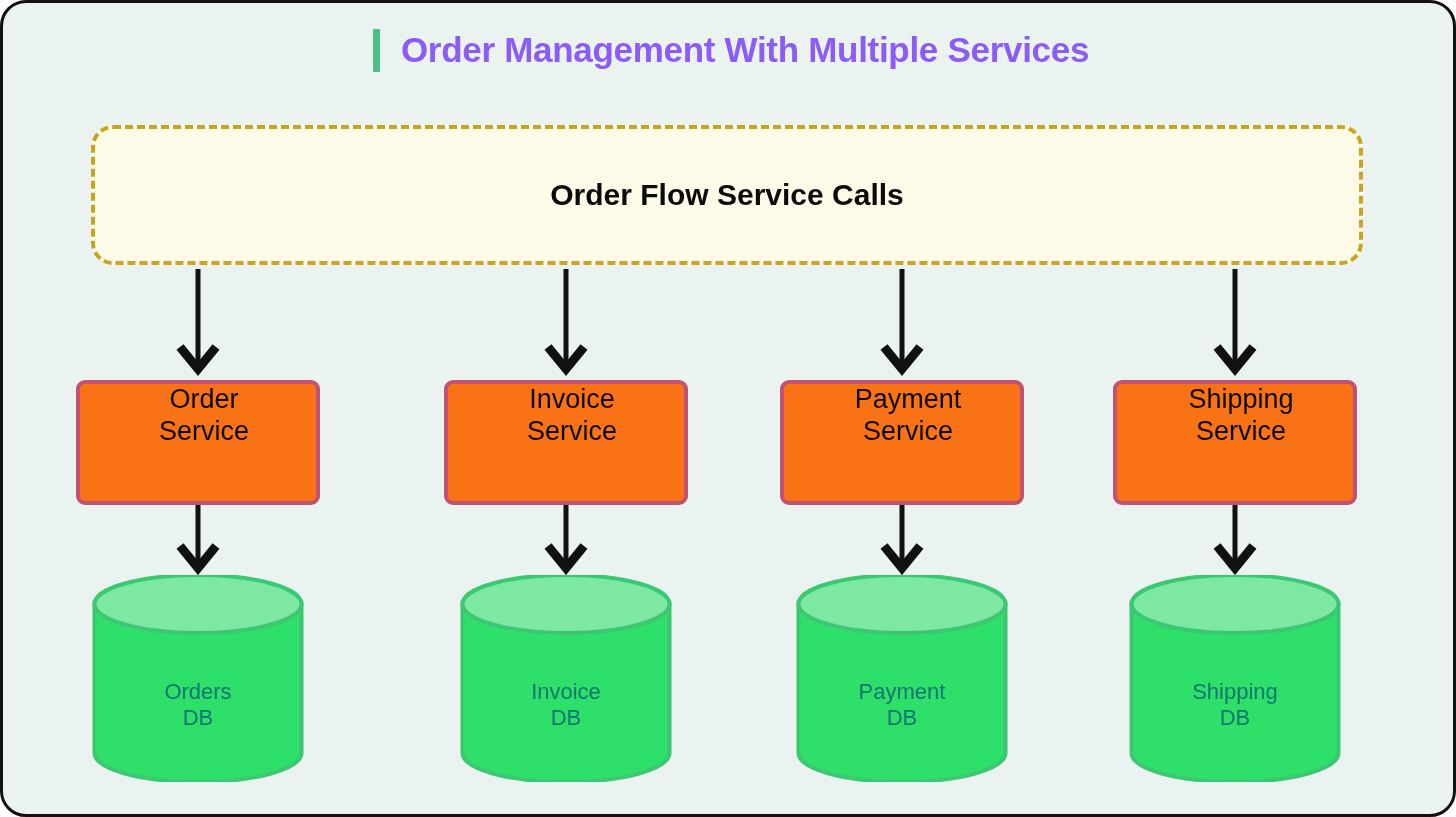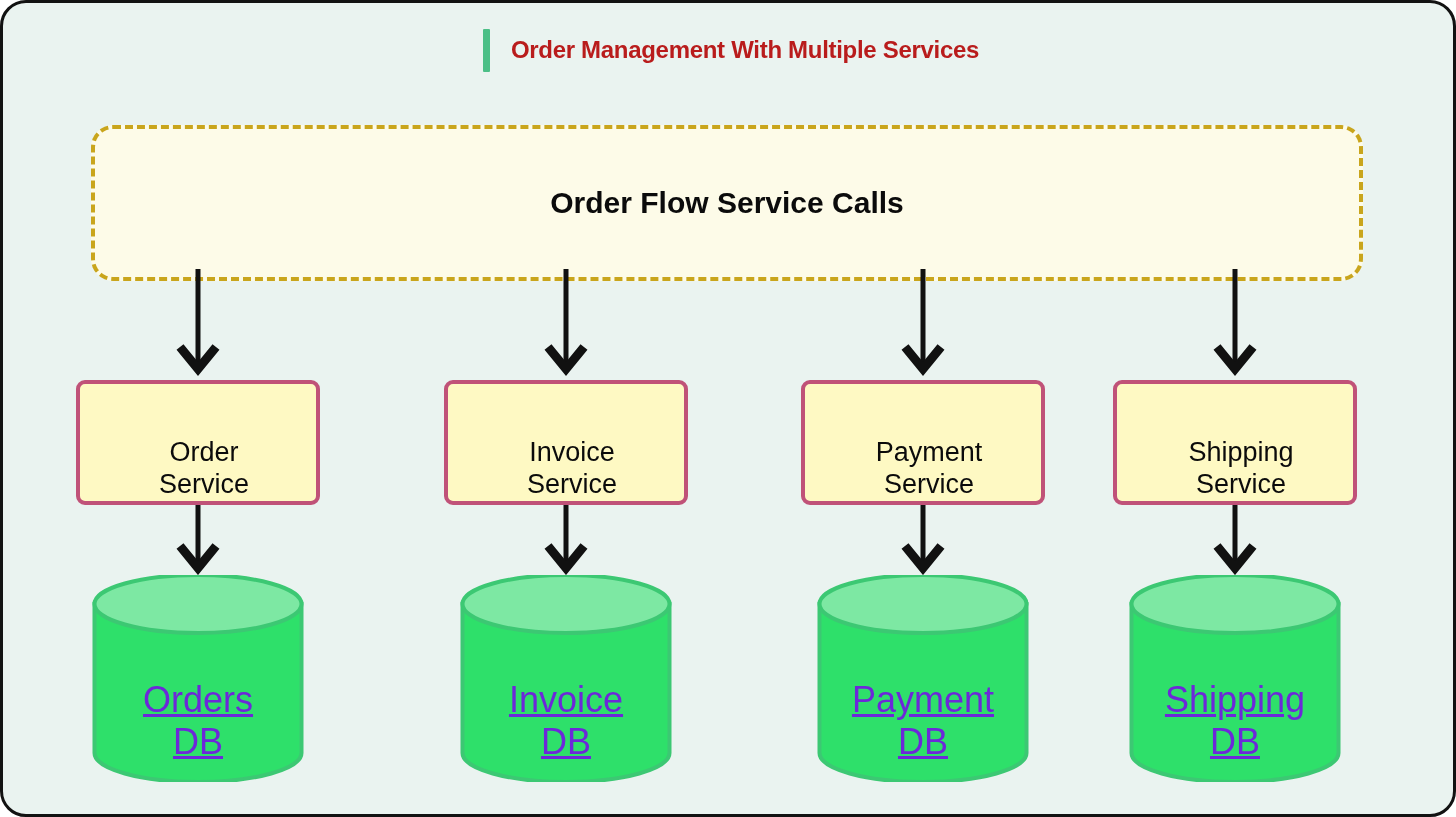--- a/index.html
+++ b/index.html
@@ -38,35 +38,35 @@
   }
   #title-accent {
     width: 7px;
     height: 43px;
     background: #4cbf87;
     border-radius: 1px;
     margin-right: 13px;
     flex: 0 0 auto;
   }
   #page-title {
-    font-size: 24px;
+    font-size: 35px;
     font-weight: bold;
-    color: #b91c1c;
+    color: #8b5cf6;
     letter-spacing: -0.3px;
     white-space: nowrap;
     margin-left: 8px;
   }
 
   
   #group-box {
     position: absolute;
     left: 88px;
     top: 122px;
     width: 1272px;
-    height: 156px;
+    height: 140px;
     box-sizing: border-box;
     background: #fdfbe8;
     border: 4px dashed #c9a51c;
     border-radius: 22px;
     display: flex;
     align-items: center;
     justify-content: center;
   }
   #group-label {
     font-size: 30px;
@@ -75,44 +75,44 @@
   }
 
   
   .column {
     position: absolute;
     top: 266px;
     width: 244px;
   }
   .col-1 { left: 73px; }
   .col-2 { left: 441px; }
-  .col-3 { left: 798px; }
+  .col-3 { left: 777px; }
   .col-4 { left: 1110px; }
 
   
   .arrow {
     position: relative;
     width: 244px;
     display: block;
   }
   .arrow svg { display: block; }
 
   
   .service-box {
     position: relative;
     width: 244px;
     height: 125px;
     box-sizing: border-box;
-    background: #fef9c3;
+    background: #f97316;
     border: 4px solid #c05278;
     border-radius: 9px;
     display: flex;
     flex-direction: column;
     align-items: center;
-    justify-content: flex-end;
+    justify-content: flex-start;
     line-height: 1.18;
     padding-left: 12px;
   }
   .service-line {
     font-size: 27px;
     color: #0b0b0b;
     text-align: center;
   }
 
   
@@ -125,24 +125,23 @@
   .db-label {
     position: absolute;
     left: 0;
     top: 104px;
     width: 244px;
     text-align: center;
     line-height: 1.18;
     pointer-events: none;
   }
   .db-line {
-    font-size: 36px;
-    color: #6d28d9;
+    font-size: 22px;
+    color: #0f766e;
     display: block;
-    text-decoration: underline;
   }
 </style>
 </head>
 <body>
 
 <div id="canvas">
 
   <div id="title-row">
     <div id="title-accent"></div>
     <div id="page-title">Order Management With Multiple Services</div>

